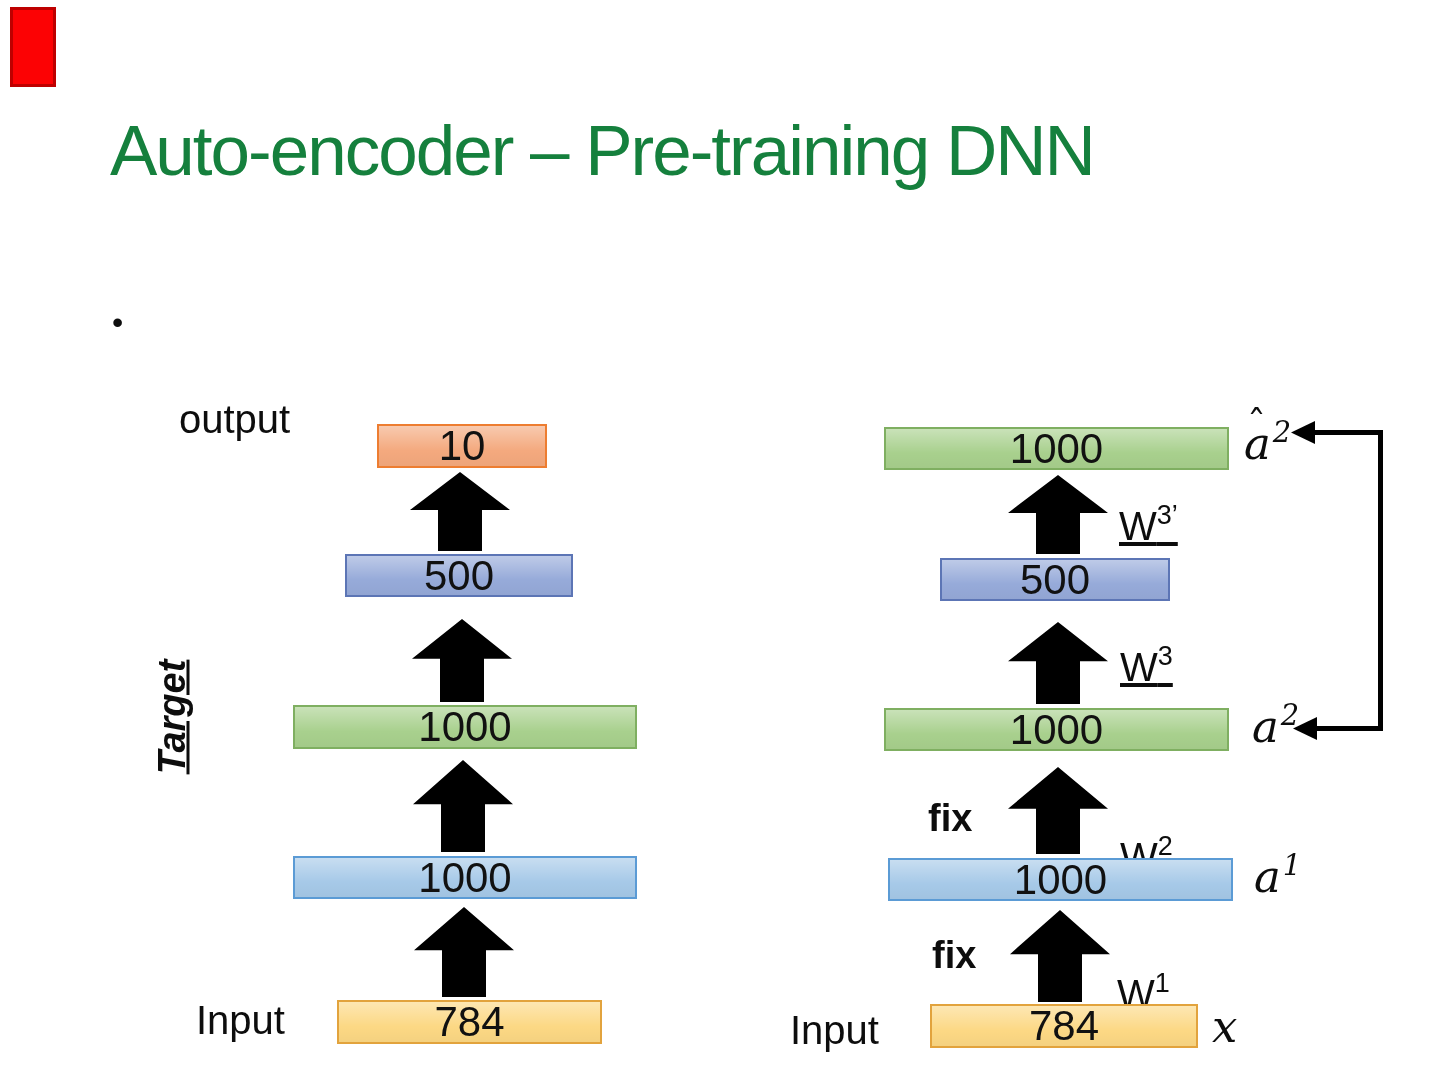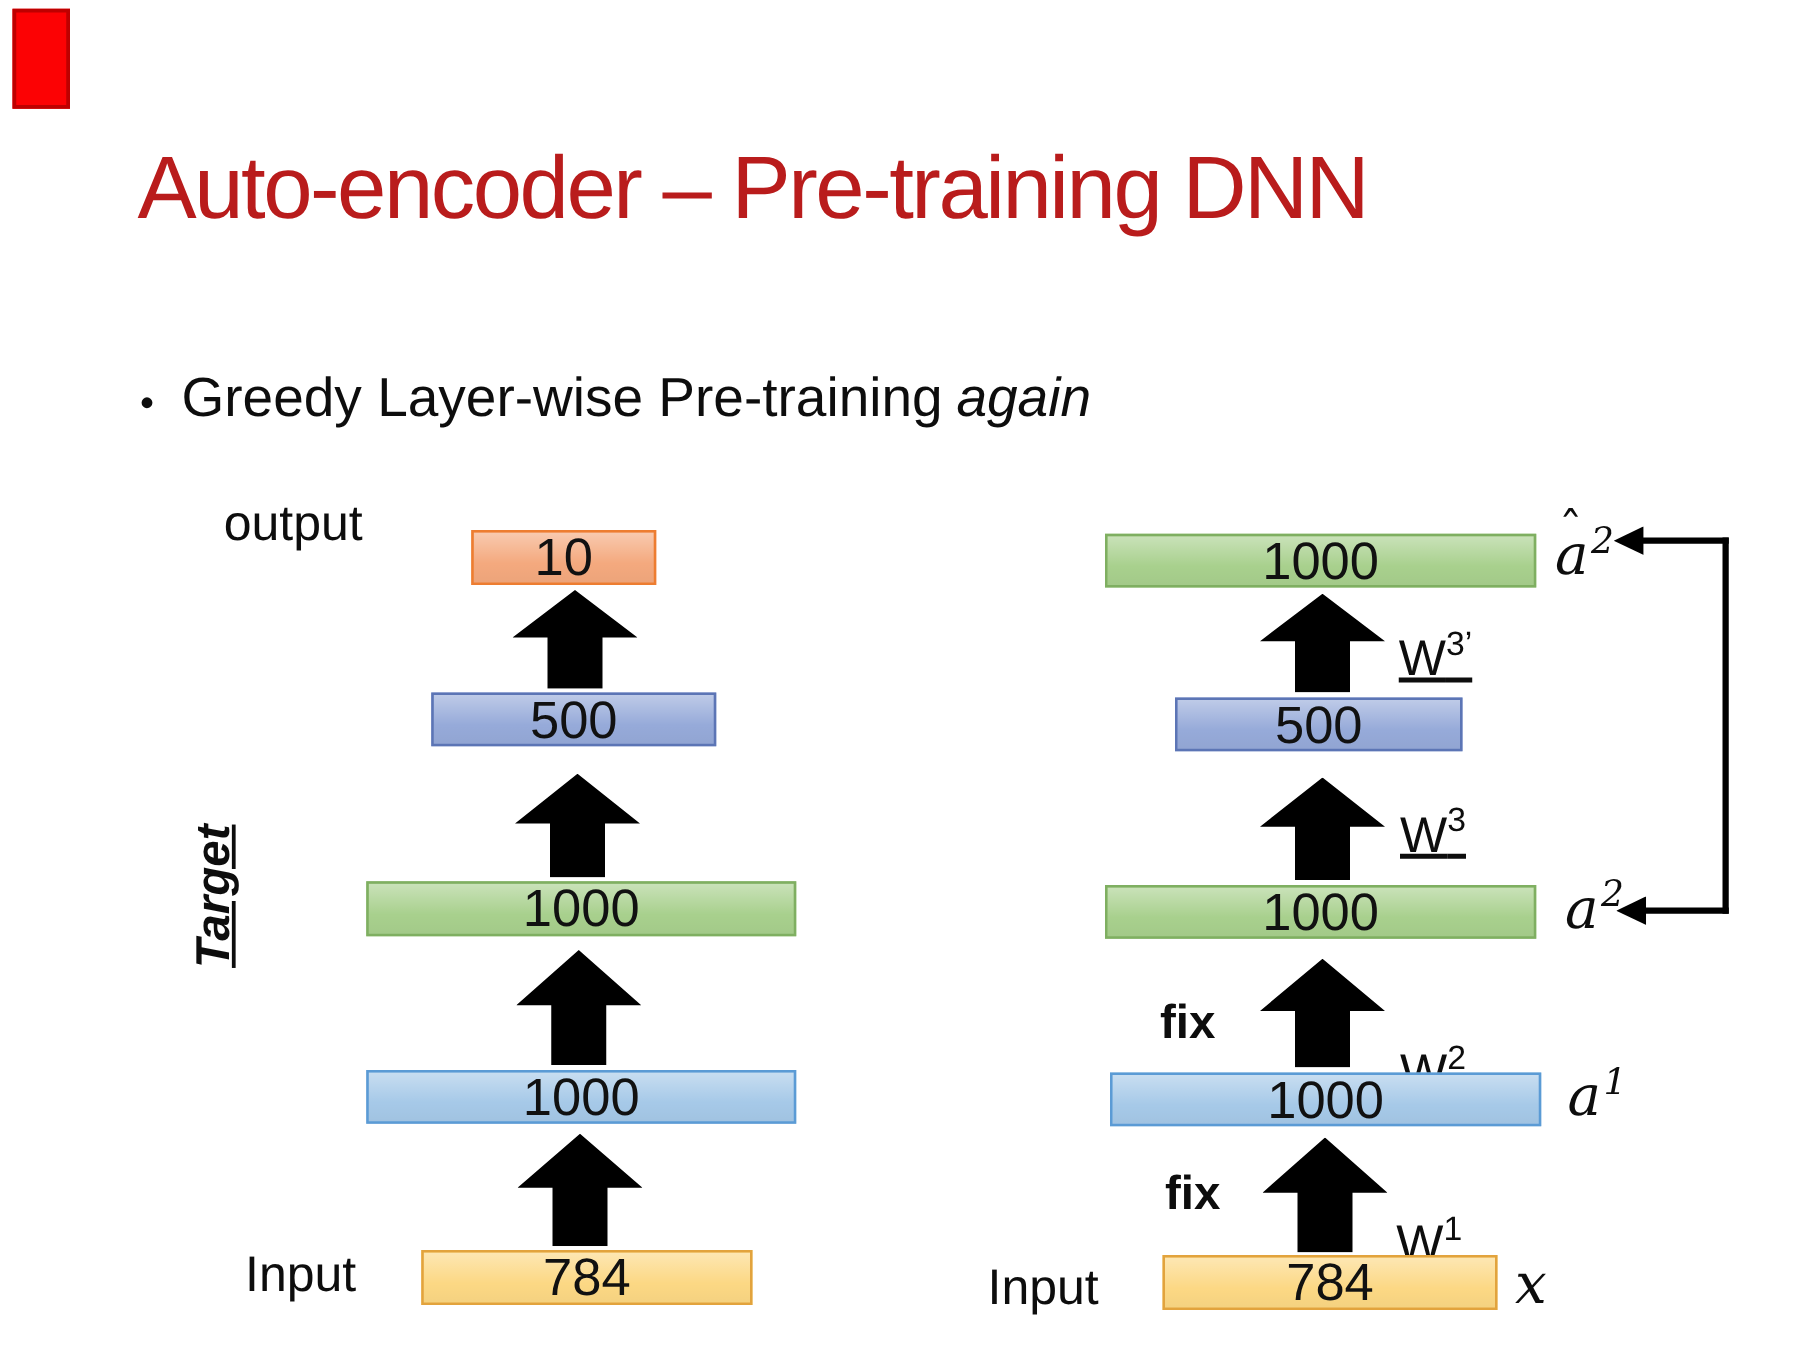--- a/index.html
+++ b/index.html
@@ -3,21 +3,21 @@
 <meta charset="utf-8">
 <style>
   html,body { margin:0; padding:0; background:#fff; }
   .slide {
     position:relative; width:1440px; height:1080px; background:#ffffff;
     overflow:hidden; font-family:"Liberation Sans", sans-serif; color:#0d0d0d;
   }
   .red-marker { position:absolute; left:10px; top:7px; width:46px; height:80px; border:3px solid; box-sizing:border-box; }
   .title {
     position:absolute; left:110px; top:110px; margin:0; font-size:71px; font-weight:400;
-    letter-spacing:-2px; color:#b91c1c; white-space:nowrap; font-family:"Liberation Sans", sans-serif;
+    letter-spacing:-2px; color:#15803d; white-space:nowrap; font-family:"Liberation Sans", sans-serif;
   }
   .bullet-line { position:absolute; left:112px; top:294px; font-size:44px; display:flex; align-items:flex-start; }
   .bullet-glyph { font-size:32px; line-height:56px; margin-right:22px; }
   .bullet-text i { margin-left:11px; }
   .label { position:absolute; font-size:40px; white-space:nowrap; }
   .target-label {
     position:absolute; left:172px; top:717px; transform:translate(-50%,-50%) rotate(-90deg);
     font-size:38px; font-weight:bold; font-style:italic; text-decoration:underline; white-space:nowrap;
   }
   .layer-box {
@@ -42,28 +42,27 @@
 <body>
 
 <div class="slide">
 
   <div class="red-marker" style="background-color: rgb(252, 2, 4); border-color: rgb(190, 0, 0);"></div>
 
   <h1 class="title">Auto-encoder – Pre-training DNN</h1>
 
   <div class="bullet-line">
     <span class="bullet-glyph">•</span>
-    <span class="bullet-text"><span>Greedy Layer-wise Pre-training</span><i>again</i></span>
   </div>
 
   <div class="label" style="left:179px; top:397px;">output</div>
   <div class="target-label">Target</div>
   <div class="label" style="left:196px; top:998px;">Input</div>
 
-  <div class="layer-box" style="left: 377px; top: 424px; width: 148px; height: 44px; background-color: rgb(244, 169, 126); border-color: rgb(237, 125, 49);">
+  <div class="layer-box" style="left: 377px; top: 424px; width: 170px; height: 44px; background-color: rgb(244, 169, 126); border-color: rgb(237, 125, 49);">
     <span>10</span>
   </div>
   <div class="block-arrow" style="left: 410px; top: 472px; width: 100px; height: 79px; background-color: rgb(0, 0, 0);"></div>
 
   <div class="layer-box" style="left: 345px; top: 554px; width: 228px; height: 43px; background-color: rgb(150, 170, 217); border-color: rgb(92, 117, 181);">
     <span>500</span>
   </div>
   <div class="block-arrow" style="left: 412px; top: 619px; width: 100px; height: 83px; background-color: rgb(0, 0, 0);"></div>
 
   <div class="layer-box" style="left: 293px; top: 705px; width: 344px; height: 44px; background-color: rgb(168, 208, 141); border-color: rgb(127, 175, 97);">

